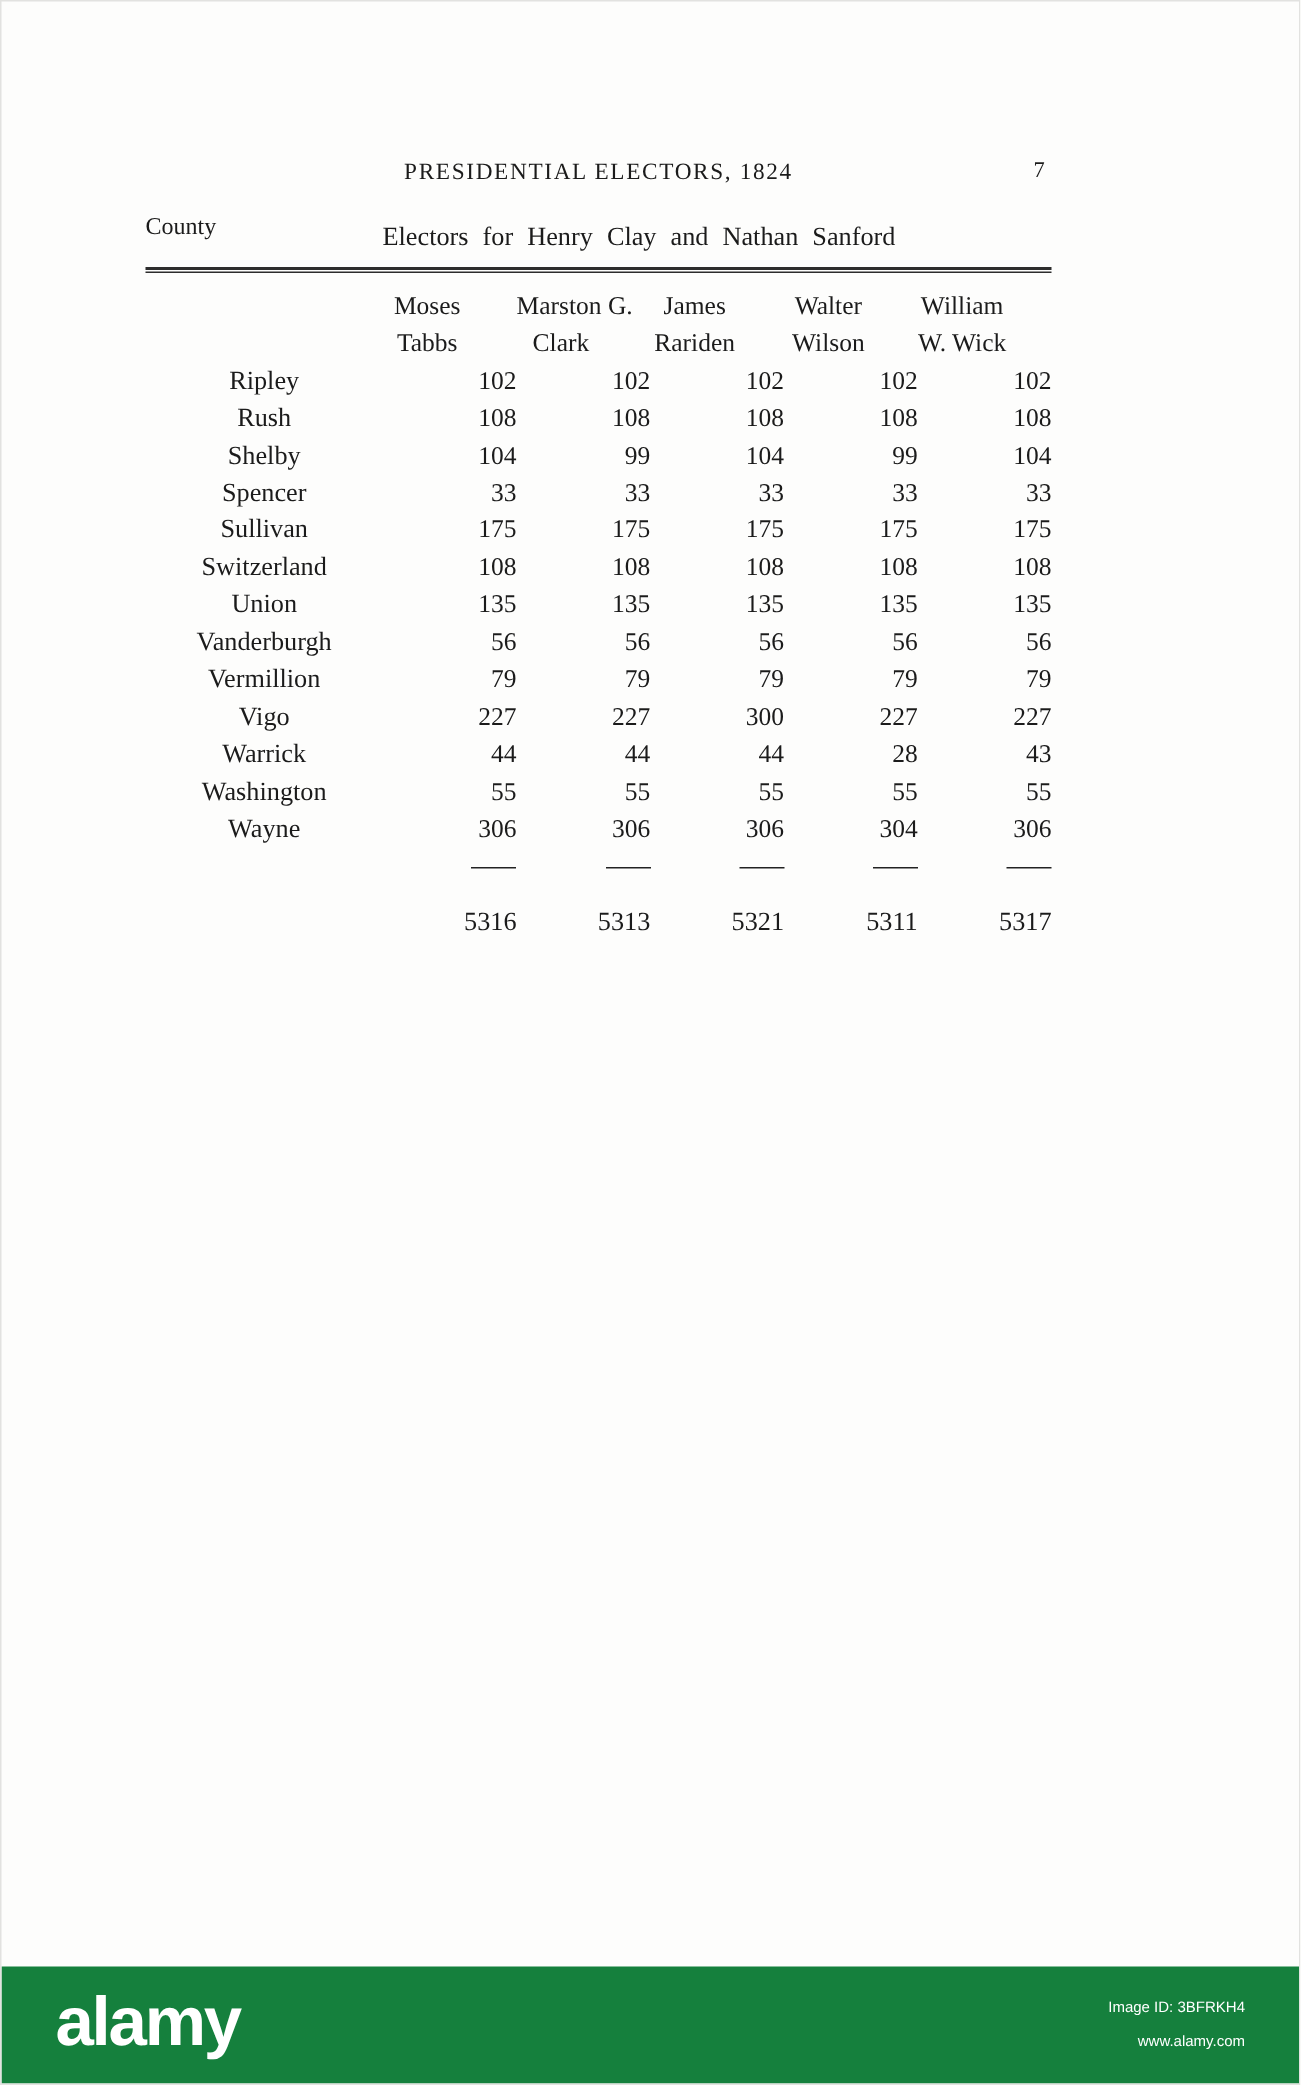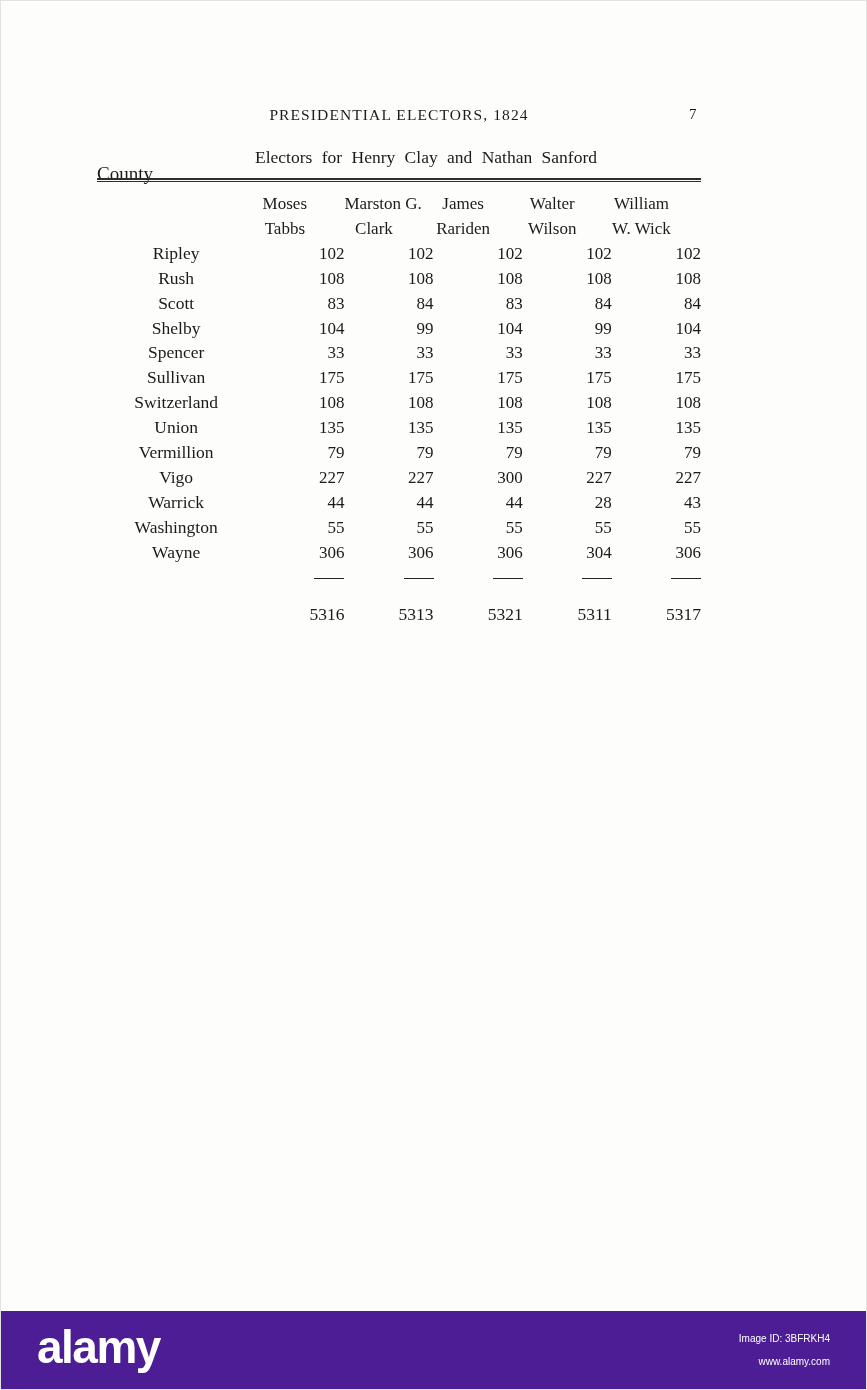--- a/index.html
+++ b/index.html
@@ -26,22 +26,22 @@
   }
 
   .page-number {
     position: absolute;
     top: 105px; left: 688px;
     font-size: 15px;
   }
 
   .county-label {
     position: absolute;
-    top: 162px; left: 96px;
-    font-size: 19px;
+    top: 142px; left: 96px;
+    font-size: 16px;
   }
 
   .caption {
     position: absolute;
     top: 146px; left: 254px;
     font-size: 17.5px;
     word-spacing: 5px;
     white-space: nowrap;
   }
 
@@ -87,21 +87,21 @@
     border-top: 1.6px solid #222;
     margin-bottom: 7px;
   }
 
   tr.totals-row td { height: 34px; font-size: 17.5px; }
 
   .alamy-bar {
     position: absolute;
     left: 0; bottom: 0;
     width: 100%; height: 78px;
-    background: #4c1d95;
+    background: #15803d;
     color: #ffffff;
     display: flex;
     align-items: center;
     justify-content: space-between;
     padding: 0 36px;
     font-family: "Liberation Sans", "DejaVu Sans", sans-serif;
   }
   .alamy-logo {
     font-size: 46px;
     font-weight: bold;
@@ -166,28 +166,20 @@
       </tr>
       <tr>
         <td class="county">Rush</td>
         <td class="num">108</td>
         <td class="num">108</td>
         <td class="num">108</td>
         <td class="num">108</td>
         <td class="num">108</td>
       </tr>
       <tr>
-        <td class="county">Scott</td>
-        <td class="num">83</td>
-        <td class="num">84</td>
-        <td class="num">83</td>
-        <td class="num">84</td>
-        <td class="num">84</td>
-      </tr>
-      <tr>
         <td class="county">Shelby</td>
         <td class="num">104</td>
         <td class="num">99</td>
         <td class="num">104</td>
         <td class="num">99</td>
         <td class="num">104</td>
       </tr>
       <tr>
         <td class="county">Spencer</td>
         <td class="num">33</td>
@@ -212,20 +204,28 @@
         <td class="num">108</td>
         <td class="num">108</td>
       </tr>
       <tr>
         <td class="county">Union</td>
         <td class="num">135</td>
         <td class="num">135</td>
         <td class="num">135</td>
         <td class="num">135</td>
         <td class="num">135</td>
+      </tr>
+      <tr>
+        <td class="county">Vanderburgh</td>
+        <td class="num">56</td>
+        <td class="num">56</td>
+        <td class="num">56</td>
+        <td class="num">56</td>
+        <td class="num">56</td>
       </tr>
       <tr>
         <td class="county">Vermillion</td>
         <td class="num">79</td>
         <td class="num">79</td>
         <td class="num">79</td>
         <td class="num">79</td>
         <td class="num">79</td>
       </tr>
       <tr>

